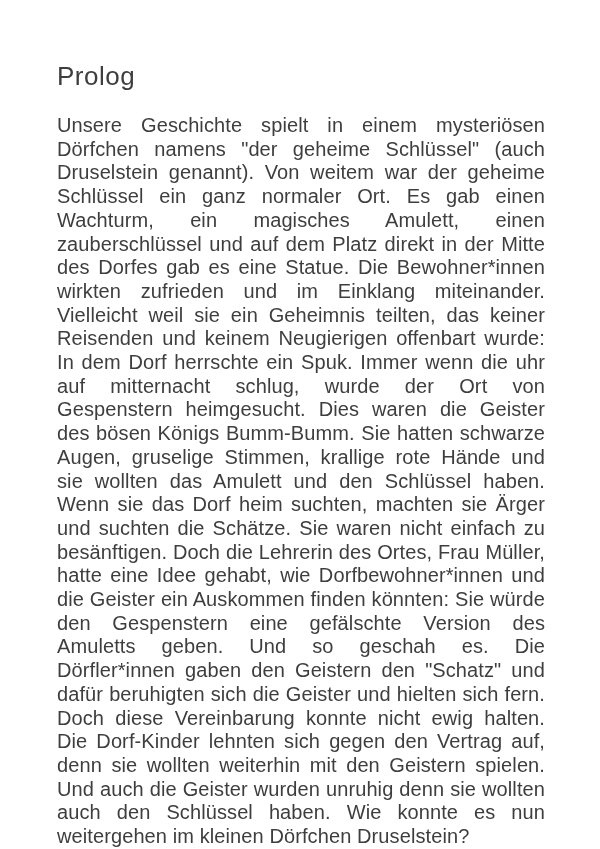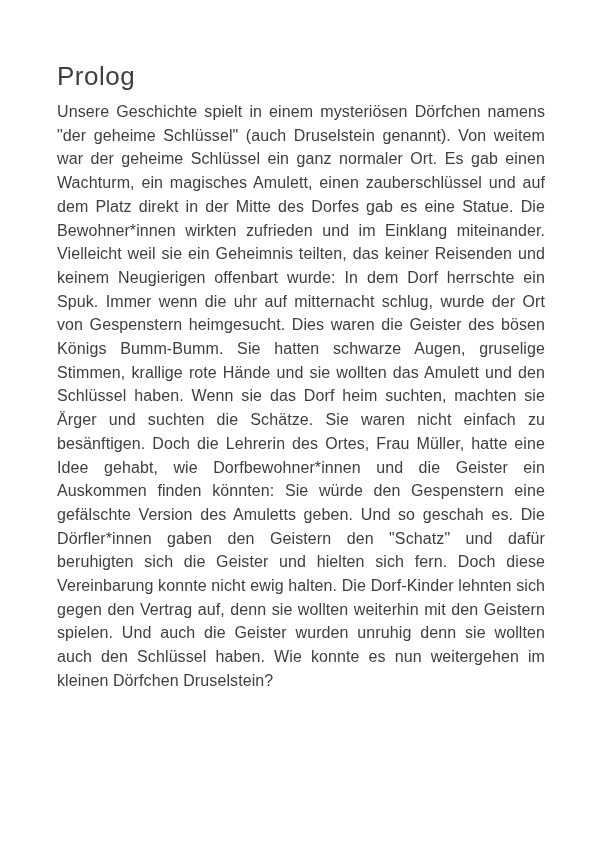--- a/index.html
+++ b/index.html
@@ -24,22 +24,22 @@
     border-radius: 28px;
   }
   .page-title {
     font-size: 26px;
     font-weight: 400;
     line-height: 28px;
     letter-spacing: 0.5px;
     color: var(--text-color);
   }
   .body-text {
-    margin-top: 10px;
-    font-size: 16px;
+    margin-top: 24px;
+    font-size: 20px;
     font-weight: 400;
     line-height: 23.7px;
     letter-spacing: 0.1px;
     text-align: justify;
     color: var(--text-color);
   }
 </style>
 </head>
 <body>
 

